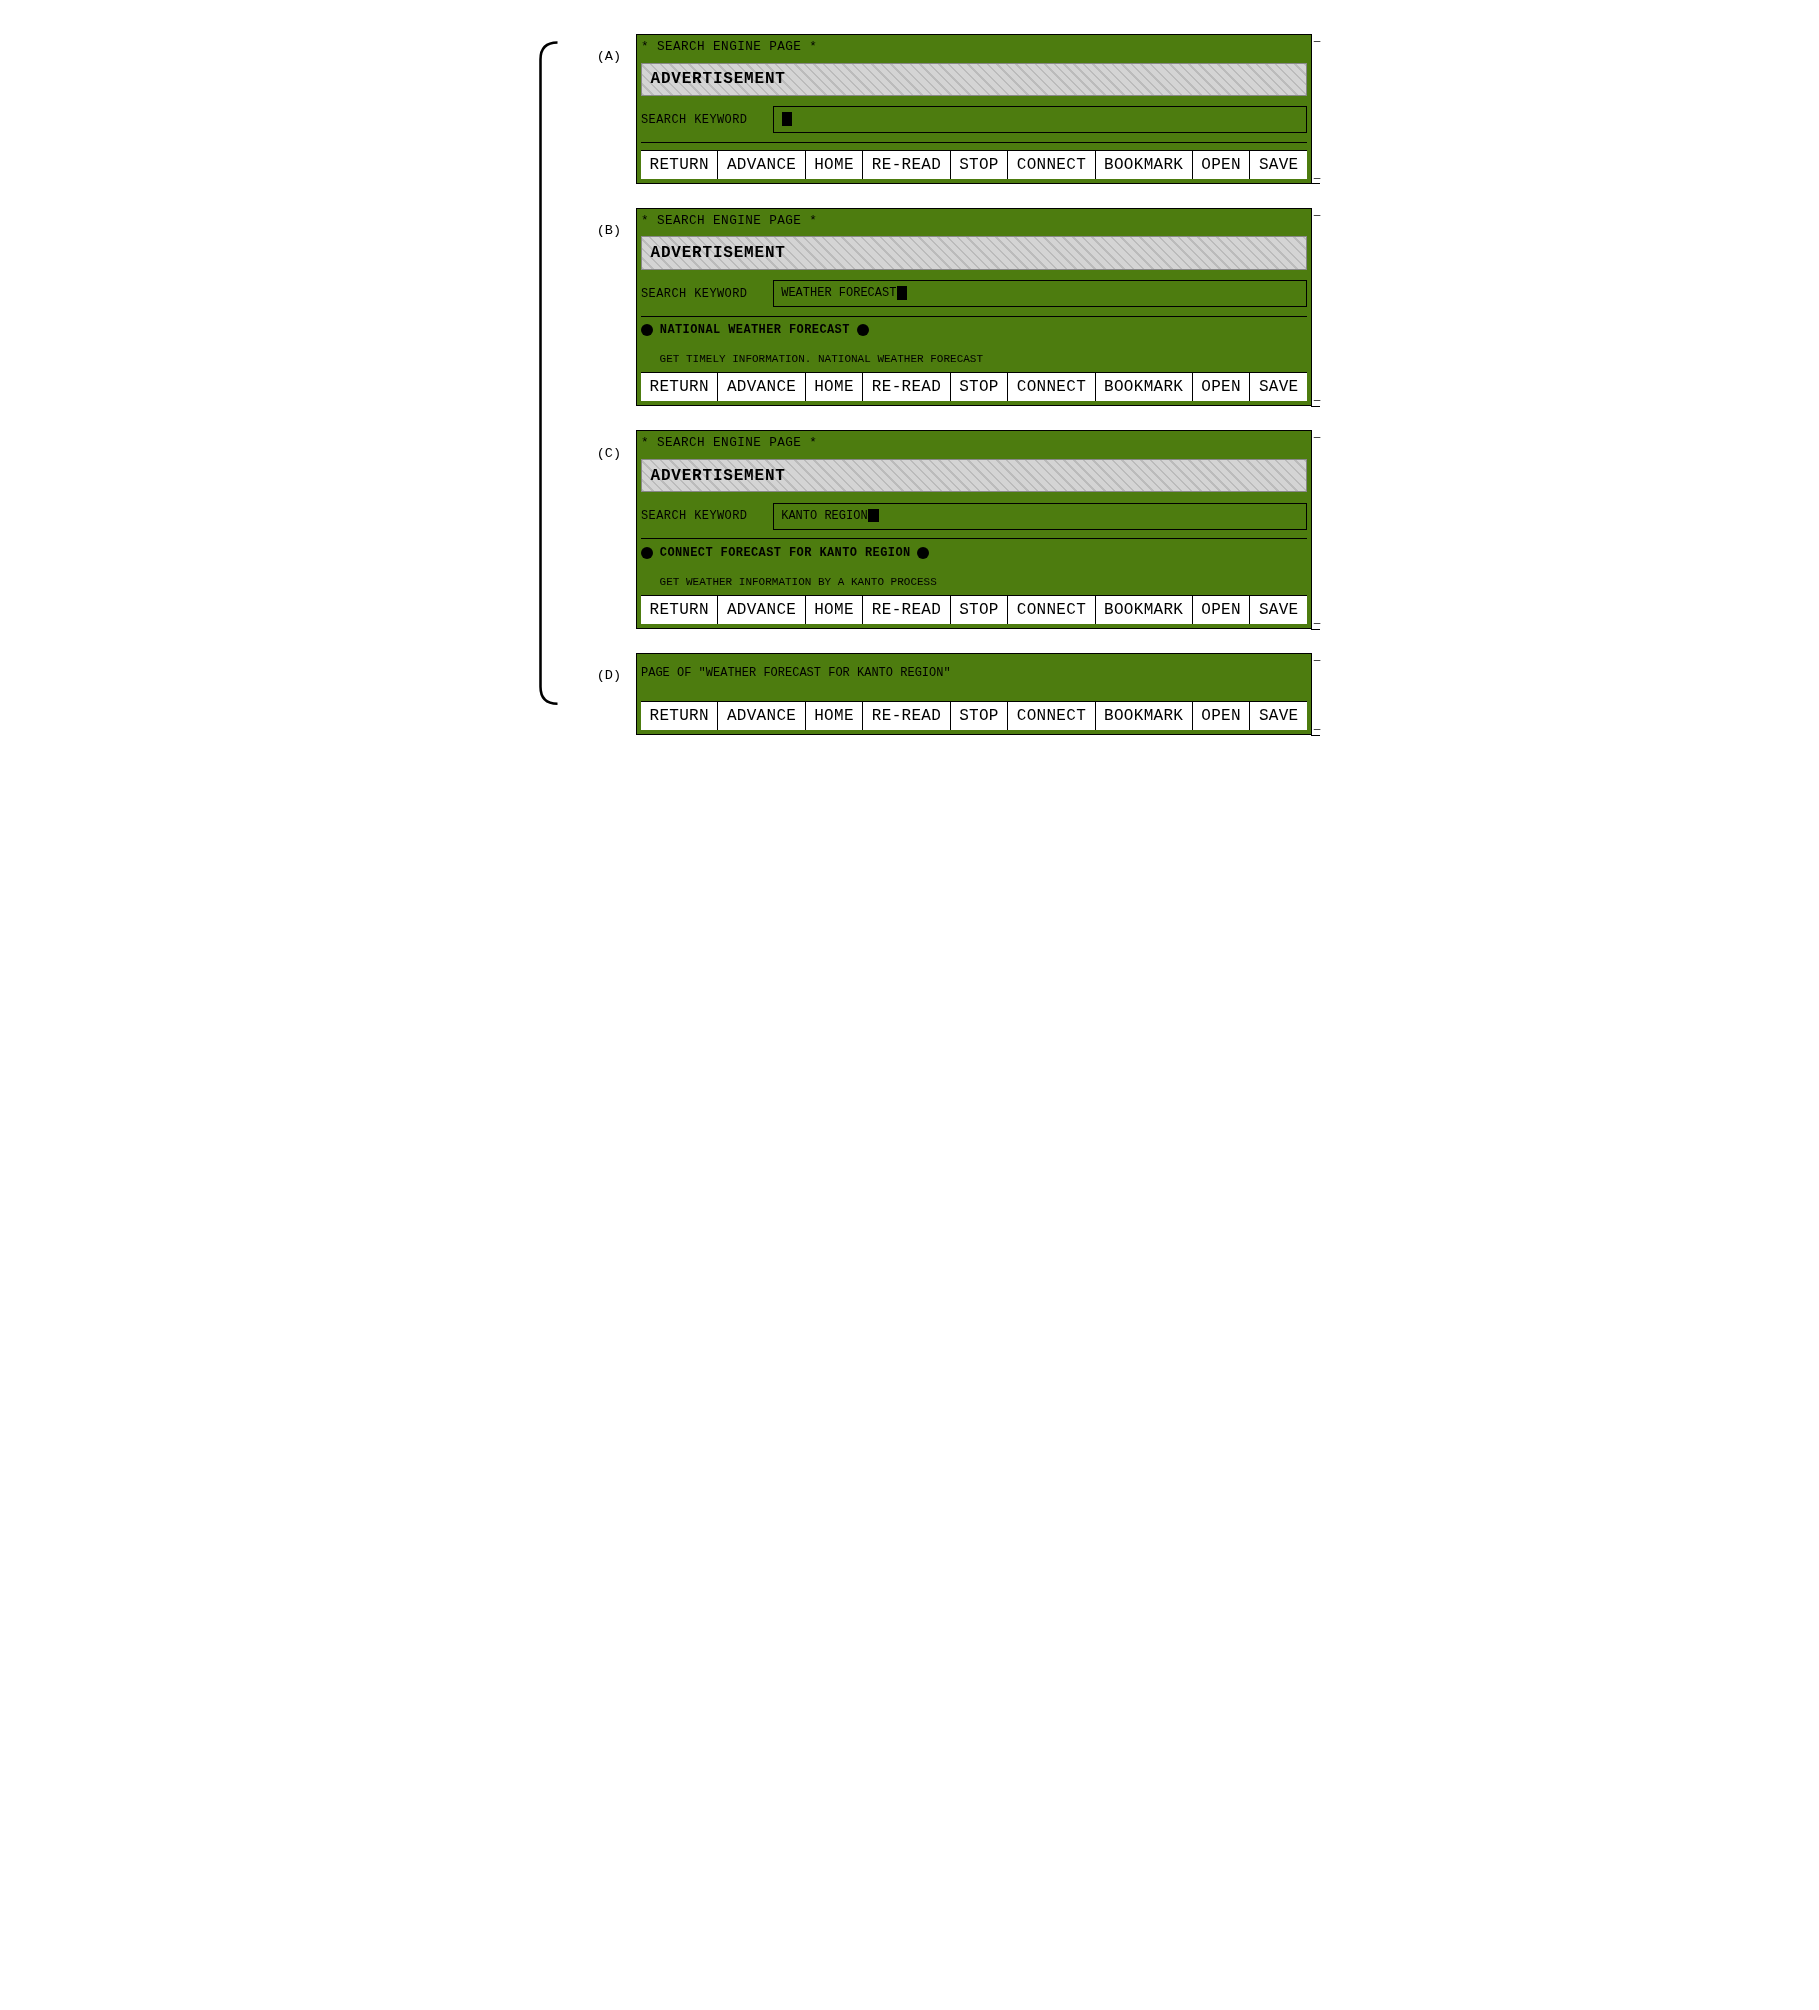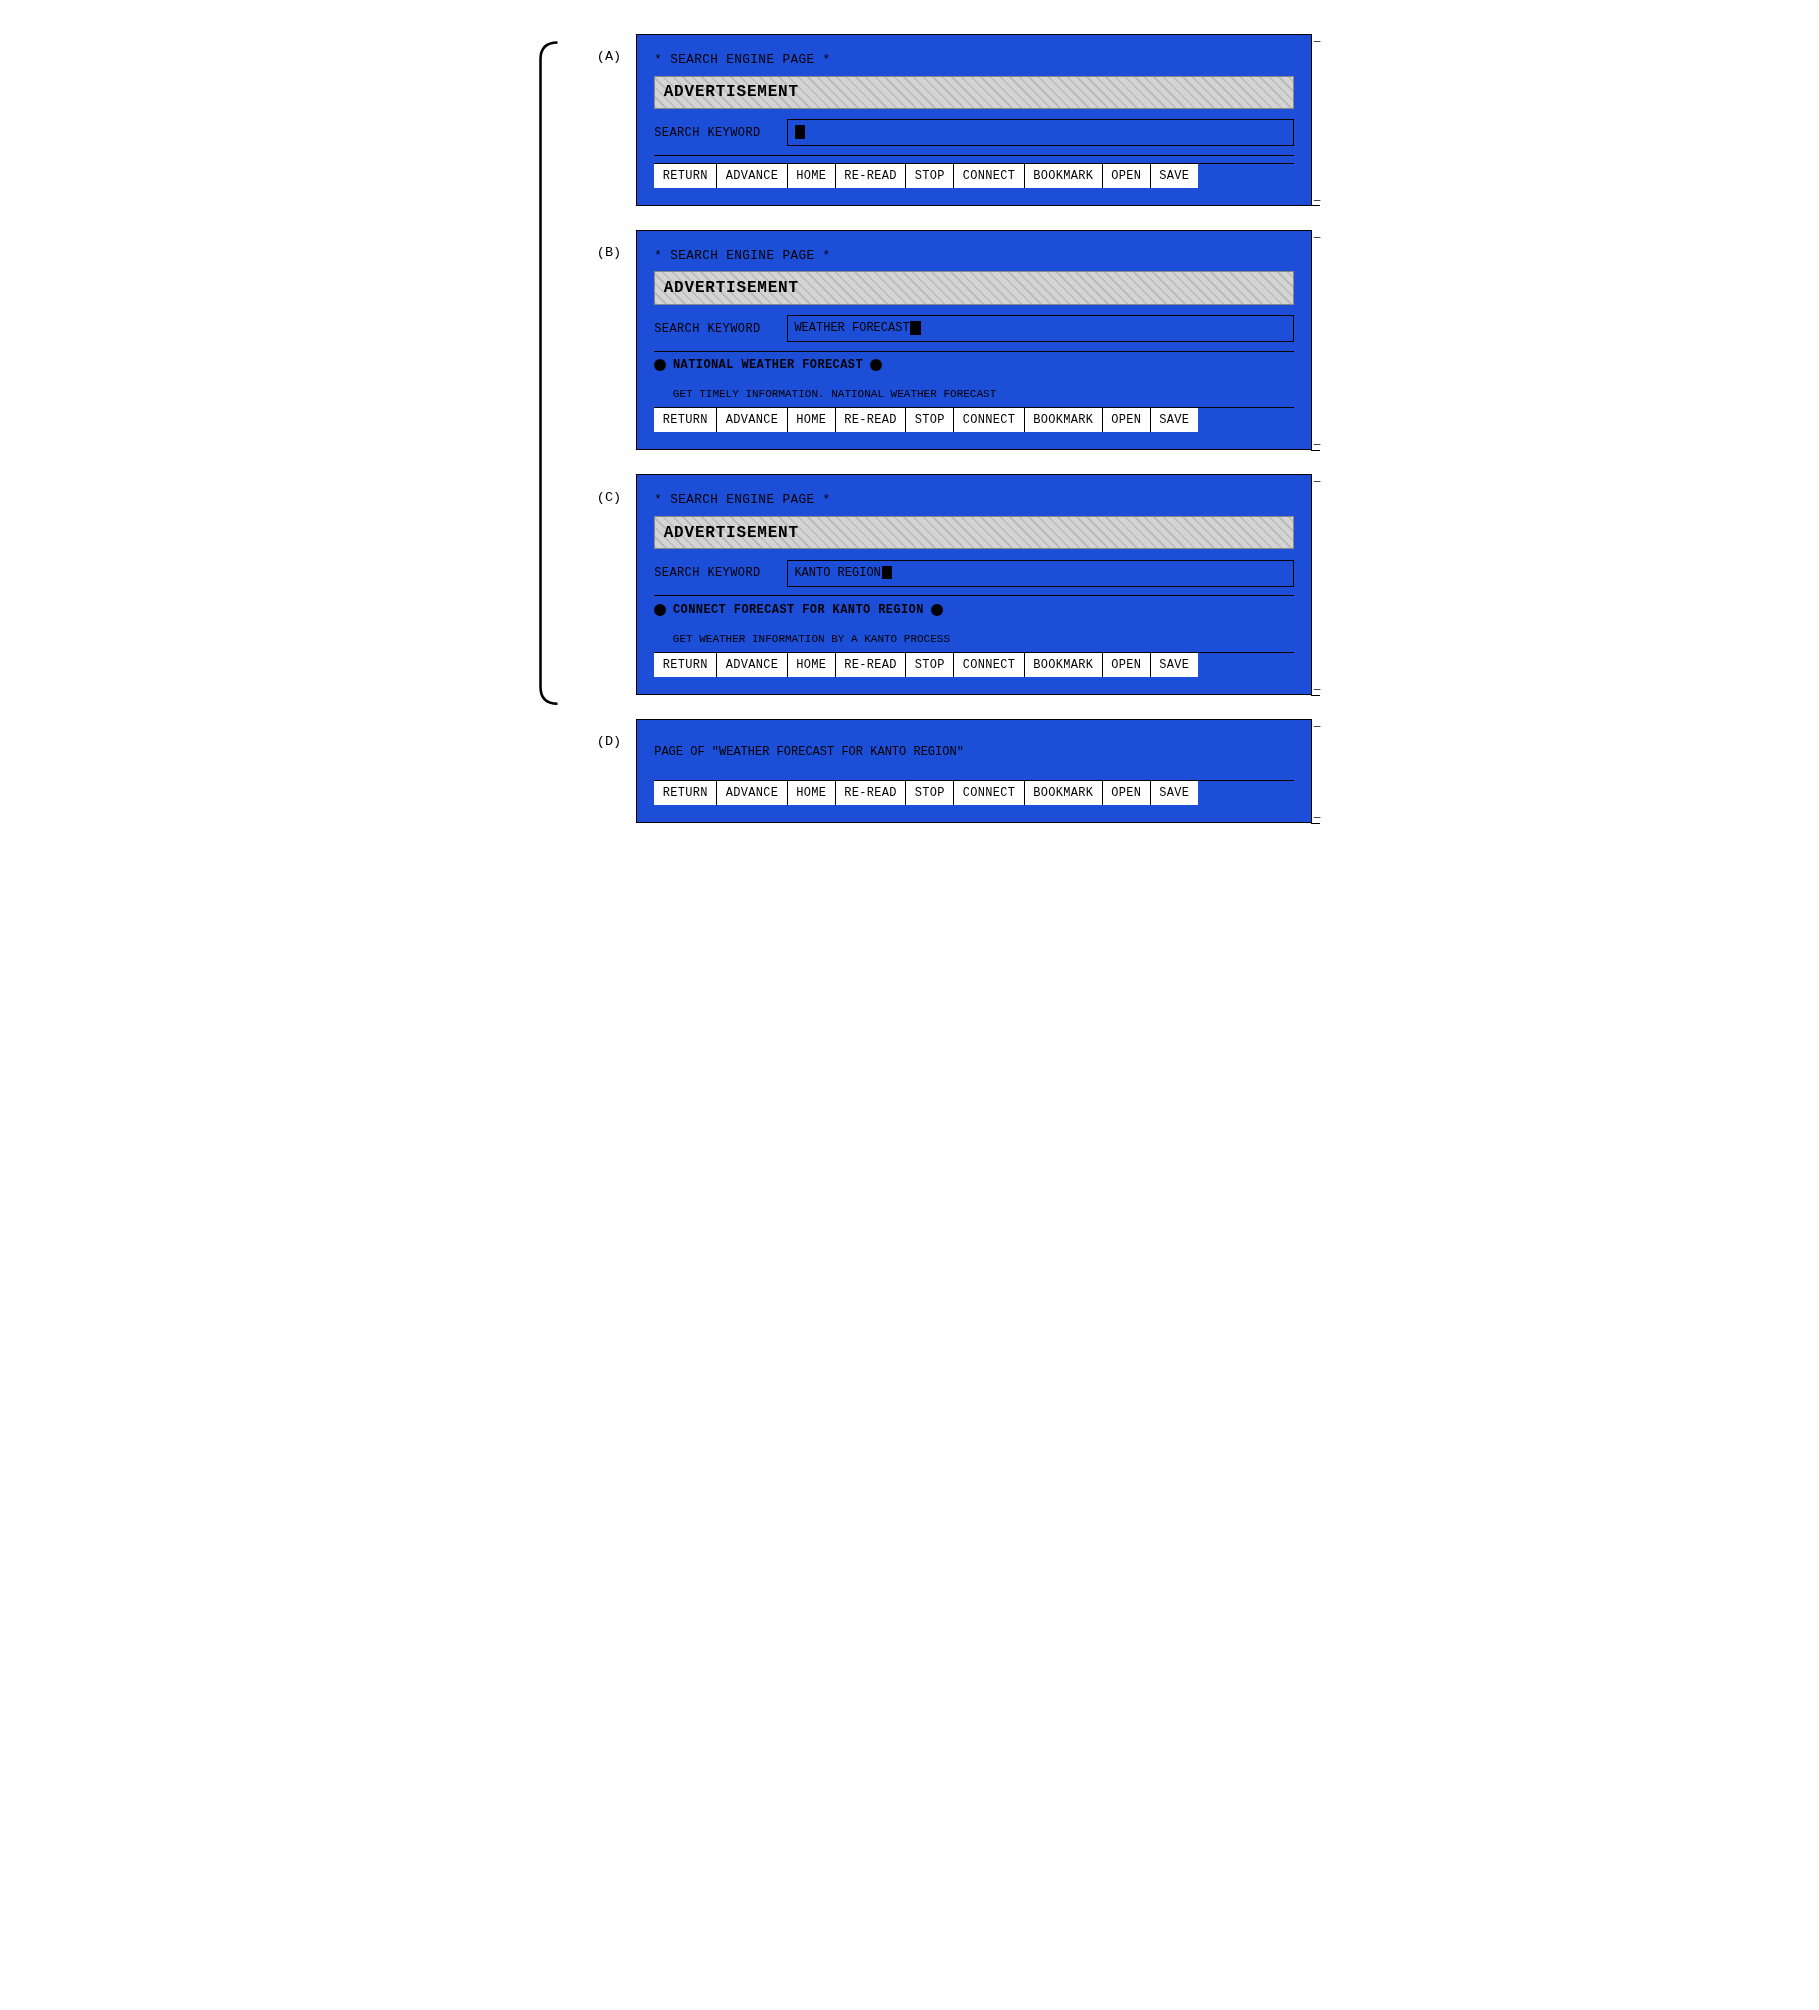--- a/index.html
+++ b/index.html
@@ -33,23 +33,23 @@
       white-space: nowrap;
       padding-top: 15.3px;
       width: 34px;
       text-align: center;
       font-family: 'Courier New', Courier, monospace;
     }
 
     .panel {
       flex: 1;
       border: 1.7px solid #000;
-      padding: 17px;
+      padding: 4px;
       position: relative;
-      background: #1d4ed8;
+      background: #4d7c0f;
     }
 
     
     .panel::after {
       content: '';
       position: absolute;
       right: -8.5px;
       bottom: -1.7px;
       width: 8.5px;
       height: 0;
@@ -164,21 +164,21 @@
       display: flex;
       flex-direction: row;
       border-top: 0.8px solid #000;
       margin-top: 6.8px;
     }
 
     .toolbar-btn {
       border: none;
       border-right: 0.8px solid #000;
       padding: 5.1px 8.5px;
-      font-size: 12px;
+      font-size: 16px;
       font-family: 'Courier New', Courier, monospace;
       background: #fff;
       cursor: pointer;
       white-space: nowrap;
       letter-spacing: 0.3px;
       flex-shrink: 0;
     }
 
     .toolbar-btn:last-child {
       border-right: none;

